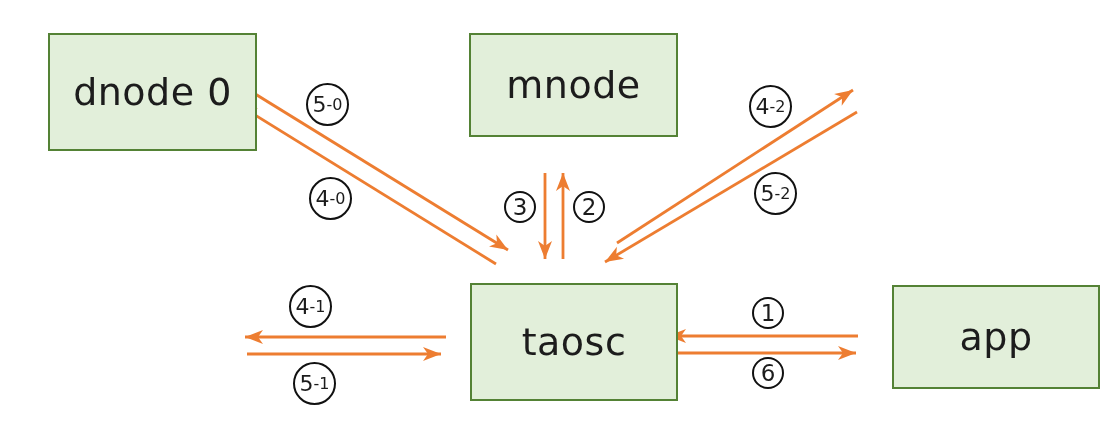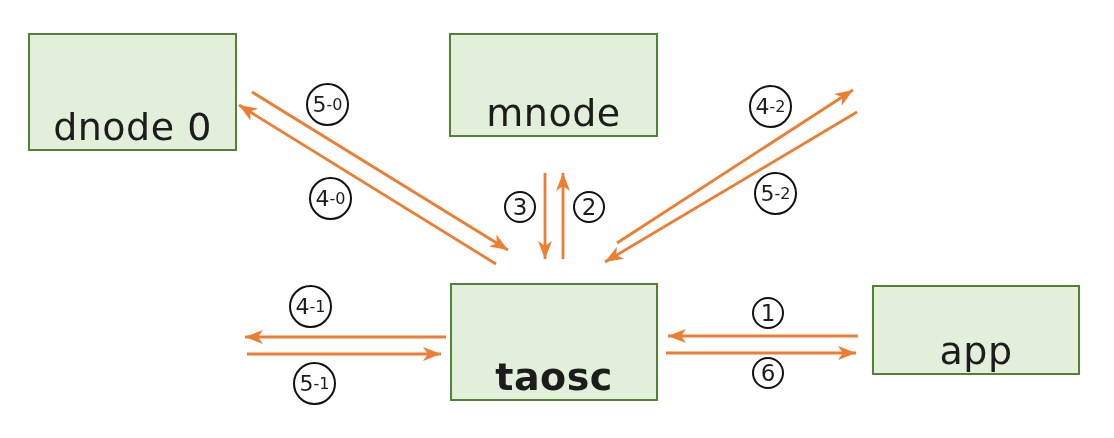--- a/index.html
+++ b/index.html
@@ -26,23 +26,24 @@
     stroke-width: 2.8;
     fill: none;
   }
   #ah path { fill: var(--arrow, #ED7D31); }
   .node {
     position: absolute;
     box-sizing: border-box;
     background: var(--box-fill, #E2EFDA);
     border: 2.5px solid var(--box-border, #548235);
     display: flex;
-    align-items: flex-end;
+    align-items: center;
     justify-content: center;
     z-index: 2;
+    margin-left: 20px;
   }
   .node-label {
     font-size: 38px;
     color: var(--text, #1c1c1c);
     letter-spacing: 0.5px;
     white-space: nowrap;
   }
   .edge-label {
     position: absolute;
     box-sizing: border-box;
@@ -88,24 +89,24 @@
     <line class="edge" x1="858" y1="336" x2="668" y2="336" marker-end="url(#ah)"></line>
     <line class="edge" x1="666" y1="353" x2="856" y2="353" marker-end="url(#ah)"></line>
   </svg>
 
   <div class="node" style="left:28px;  top:33px;  width:209px; height:118px;">
     <span class="node-label">dnode 0</span>
   </div>
   <div class="node" style="left:449px; top:33px;  width:209px; height:104px;">
     <span class="node-label">mnode</span>
   </div>
-  <div class="node" style="left:450px; top:283px; width:208px; height:118px;font-weight:bold;">
+  <div class="node" style="left:450px; top:283px; width:208px; height:118px;">
     <span class="node-label">taosc</span>
   </div>
-  <div class="node" style="left:872px; top:285px; width:208px; height:90px;">
+  <div class="node" style="left:872px; top:285px; width:208px; height:104px;">
     <span class="node-label">app</span>
   </div>
 
   <div class="edge-label lbl-lg" style="left:306px; top:83px;">
     <span class="lbl-big">5</span>
       <span class="lbl-small">-0</span>
   </div>
   <div class="edge-label lbl-lg" style="left:309px; top:177px;">
     <span class="lbl-big">4</span>
       <span class="lbl-small">-0</span>

